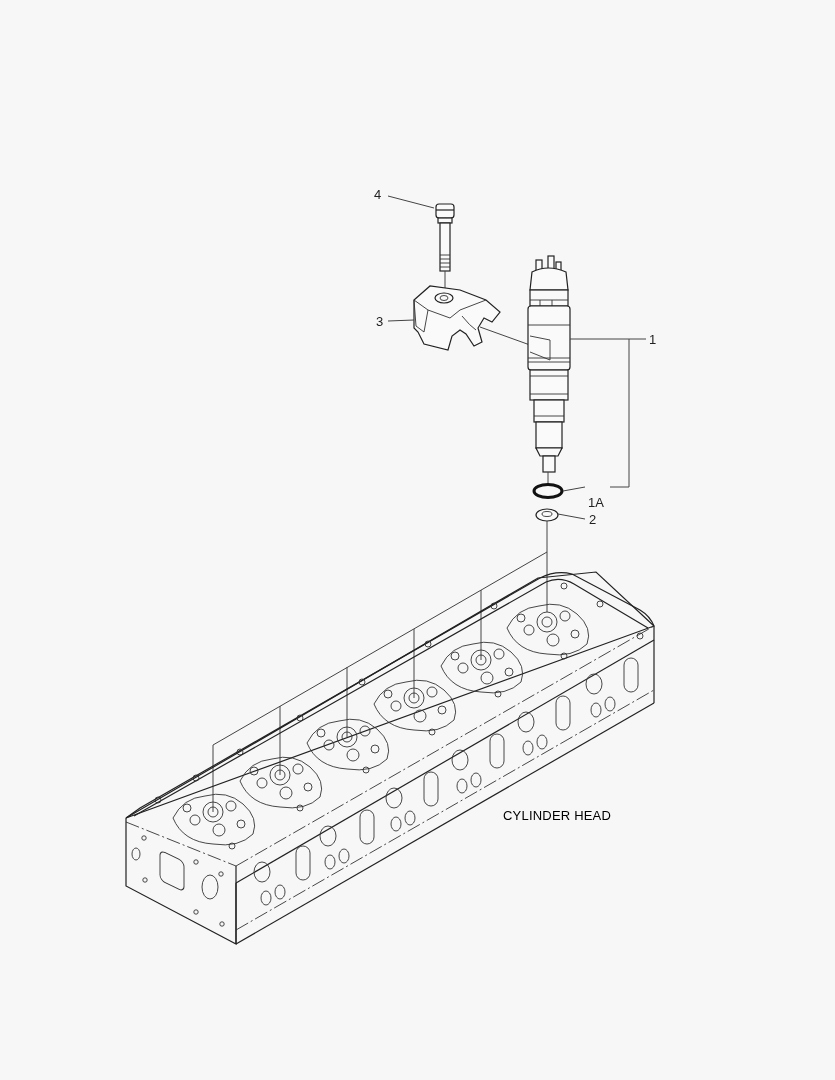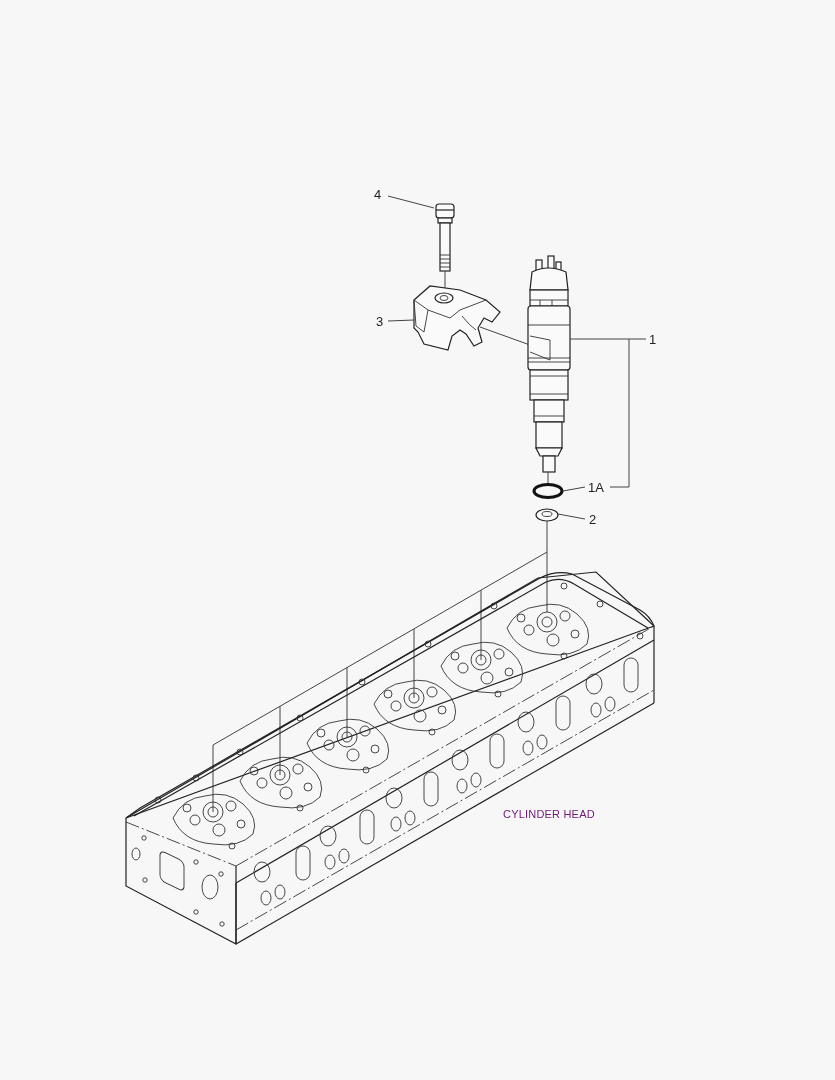--- a/index.html
+++ b/index.html
@@ -12,22 +12,22 @@
   }
   #canvas { position: absolute; left: 0; top: 0; width: 835px; height: 1080px; }
   .callout {
     position: absolute;
     font-size: 13px;
     color: #222;
     line-height: 1;
   }
   .caption {
     position: absolute;
-    font-size: 11px;
-    color: #701a75;
+    font-size: 13px;
+    color: #000000;
     letter-spacing: 0.2px;
   }
   svg .ln { stroke: #222; fill: none; stroke-width: 1.2; }
   svg .thin { stroke: #333; fill: none; stroke-width: 0.9; }
   svg .lead { stroke: #444; fill: none; stroke-width: 1; }
   svg .dash { stroke: #333; fill: none; stroke-width: 0.9; stroke-dasharray: 14 3 2 3; }
   svg .part { fill: #fafafa; stroke: #222; stroke-width: 1.2; }
 </style>
 </head>
 <body>
@@ -249,16 +249,16 @@
       <circle class="thin" cx="432" cy="732" r="3"></circle>
       <circle class="thin" cx="498" cy="694" r="3"></circle>
       <circle class="thin" cx="564" cy="656" r="3"></circle>
     </g>
   </g>
 </svg>
 
 <span class="callout" style="left:374px; top:188px;">4</span>
 <span class="callout" style="left:376px; top:315px;">3</span>
 <span class="callout" style="left:649px; top:333px;">1</span>
-<span class="callout" style="left:588px; top:481px;">1A</span>
+<span class="callout" style="left:588px; top:496px;">1A</span>
 <span class="callout" style="left:589px; top:513px;">2</span>
 
 <span class="caption" style="left:503px; top:808px;">CYLINDER HEAD</span>
 
 </body></html>

